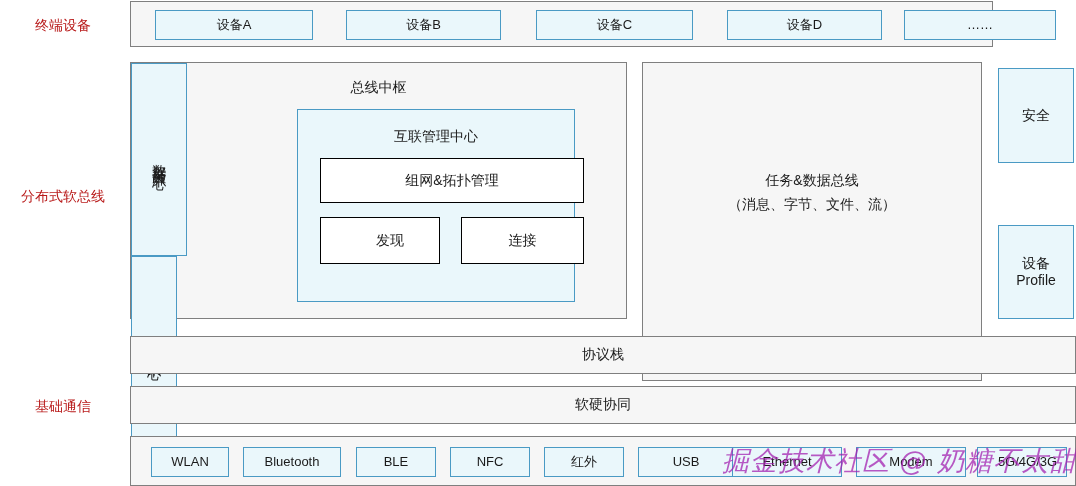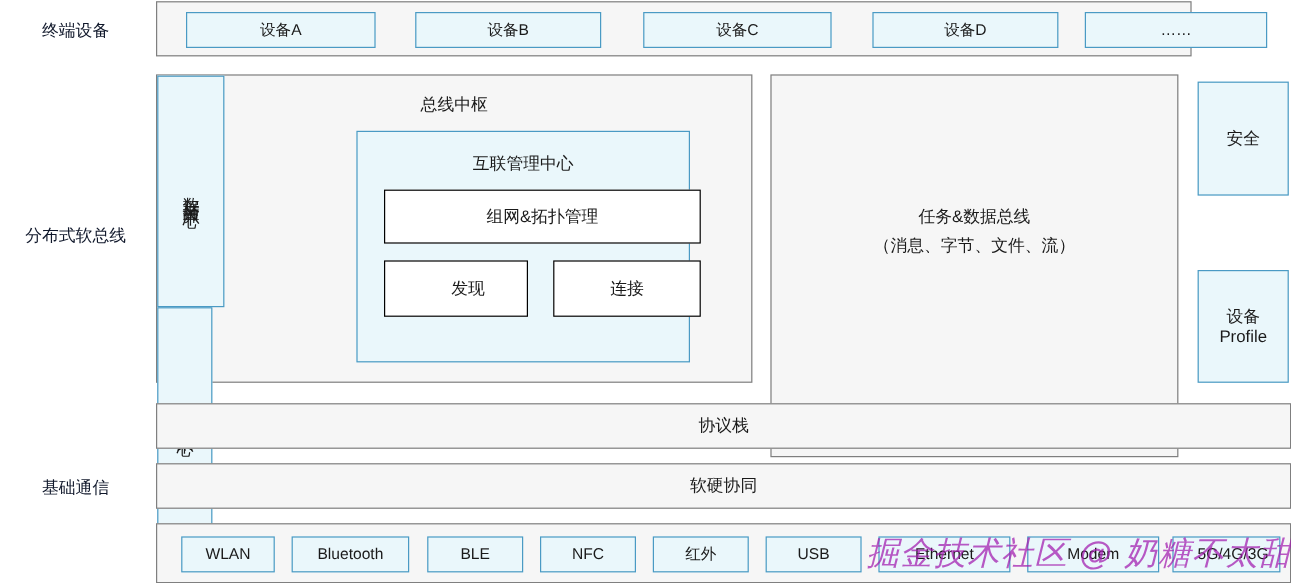--- a/index.html
+++ b/index.html
@@ -32,21 +32,21 @@
     border:1px solid #000000;
     box-sizing:border-box;
     display:flex;align-items:center;justify-content:center;
     text-align:center;
   }
 
   
   .rowlabel{
     position:absolute;
     font-size:14px;
-    color:#0f172a;
+    color:#b91c1c;
     white-space:nowrap;
     text-align:center;
     width:126px;
     left:0;
   }
 
   
   #device-strip{left:130px;top:1px;width:863px;height:46px;}
   #device-strip .bluebox{
     position:absolute;top:8px;height:30px;font-size:13px;
@@ -160,19 +160,19 @@
 
 <div class="panel wide-bar" id="protocol-stack-bar">协议栈</div>
 <div class="panel wide-bar" id="soft-hard-bar">软硬协同</div>
 
 <div class="panel" id="protocol-strip">
   <div class="bluebox" style="left:20px;width:78px;">WLAN</div>
   <div class="bluebox" style="left:112px;width:98px;">Bluetooth</div>
   <div class="bluebox" style="left:225px;width:80px;">BLE</div>
   <div class="bluebox" style="left:319px;width:80px;">NFC</div>
   <div class="bluebox" style="left:413px;width:80px;">红外</div>
-  <div class="bluebox" style="left:507px;width:80px;">USB</div>
+  <div class="bluebox" style="left:507px;width:96px;">USB</div>
   <div class="bluebox" style="left:601px;width:110px;">Ethernet</div>
   <div class="bluebox" style="left:725px;width:110px;">Modem</div>
   <div class="bluebox" style="left:846px;width:90px;padding-left:11px;">5G/4G/3G</div>
 </div>
 
 <div id="watermark">掘金技术社区 @ 奶糖不太甜</div>
 
 </body></html>

